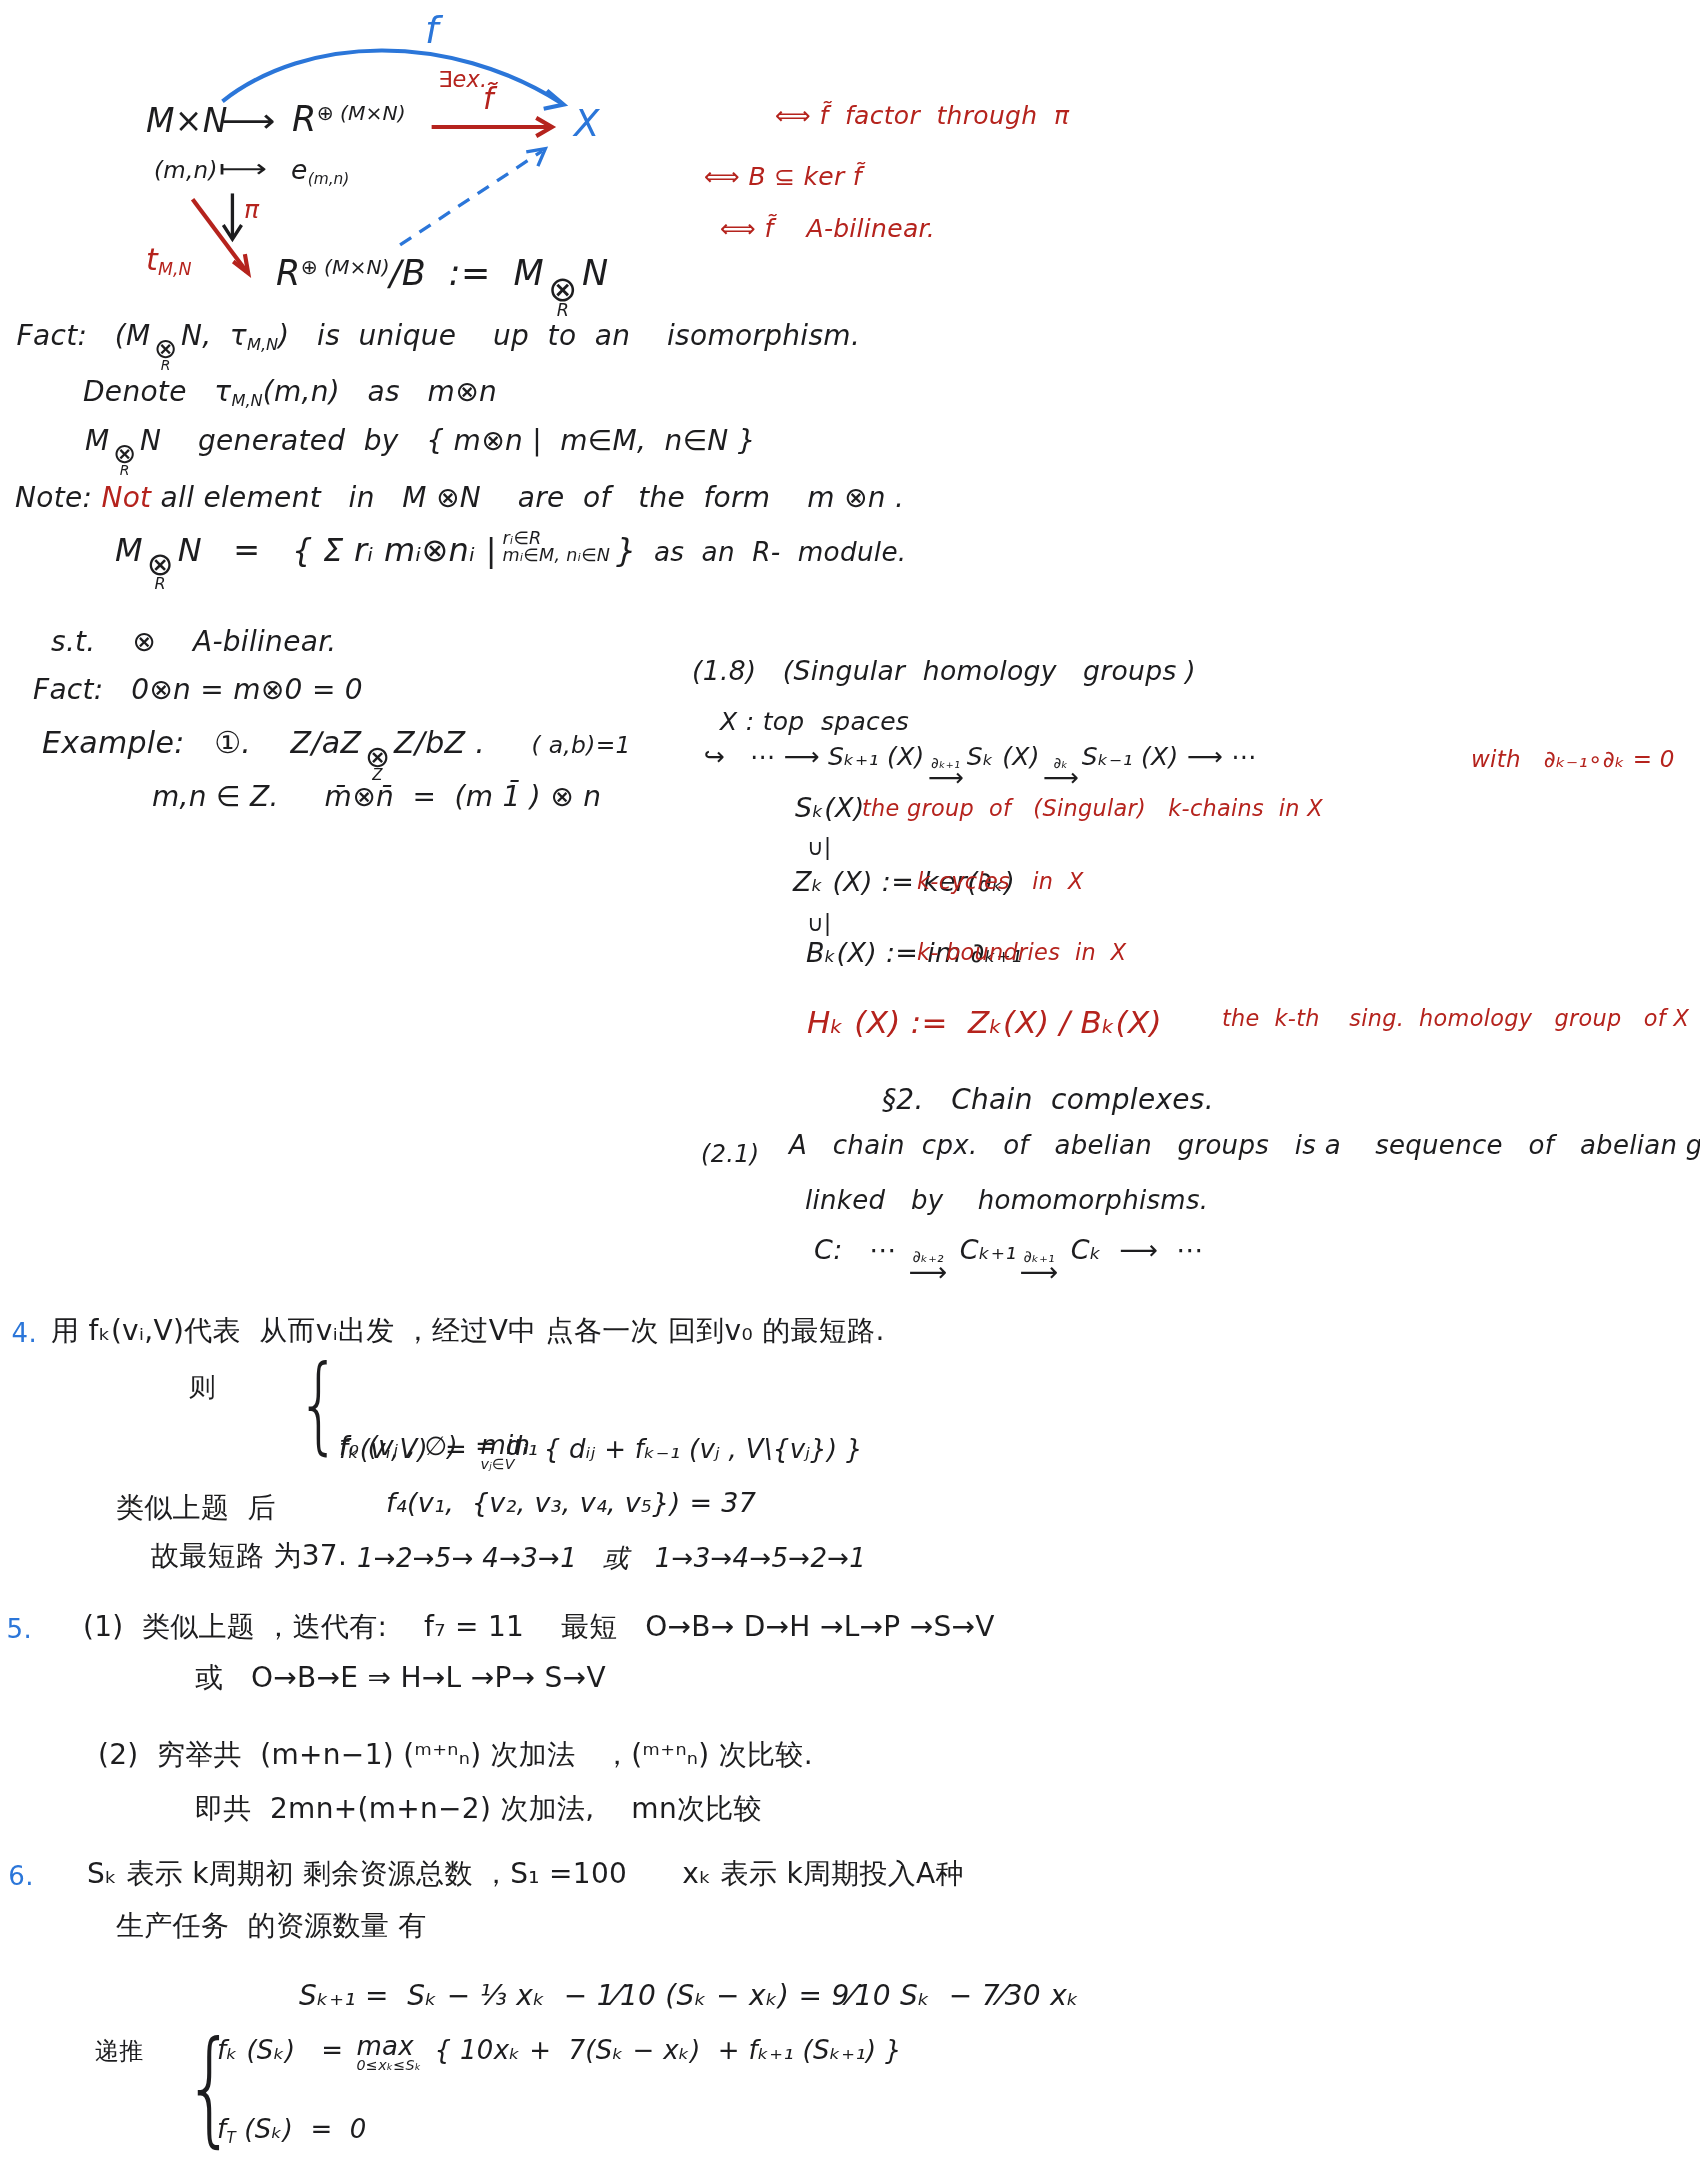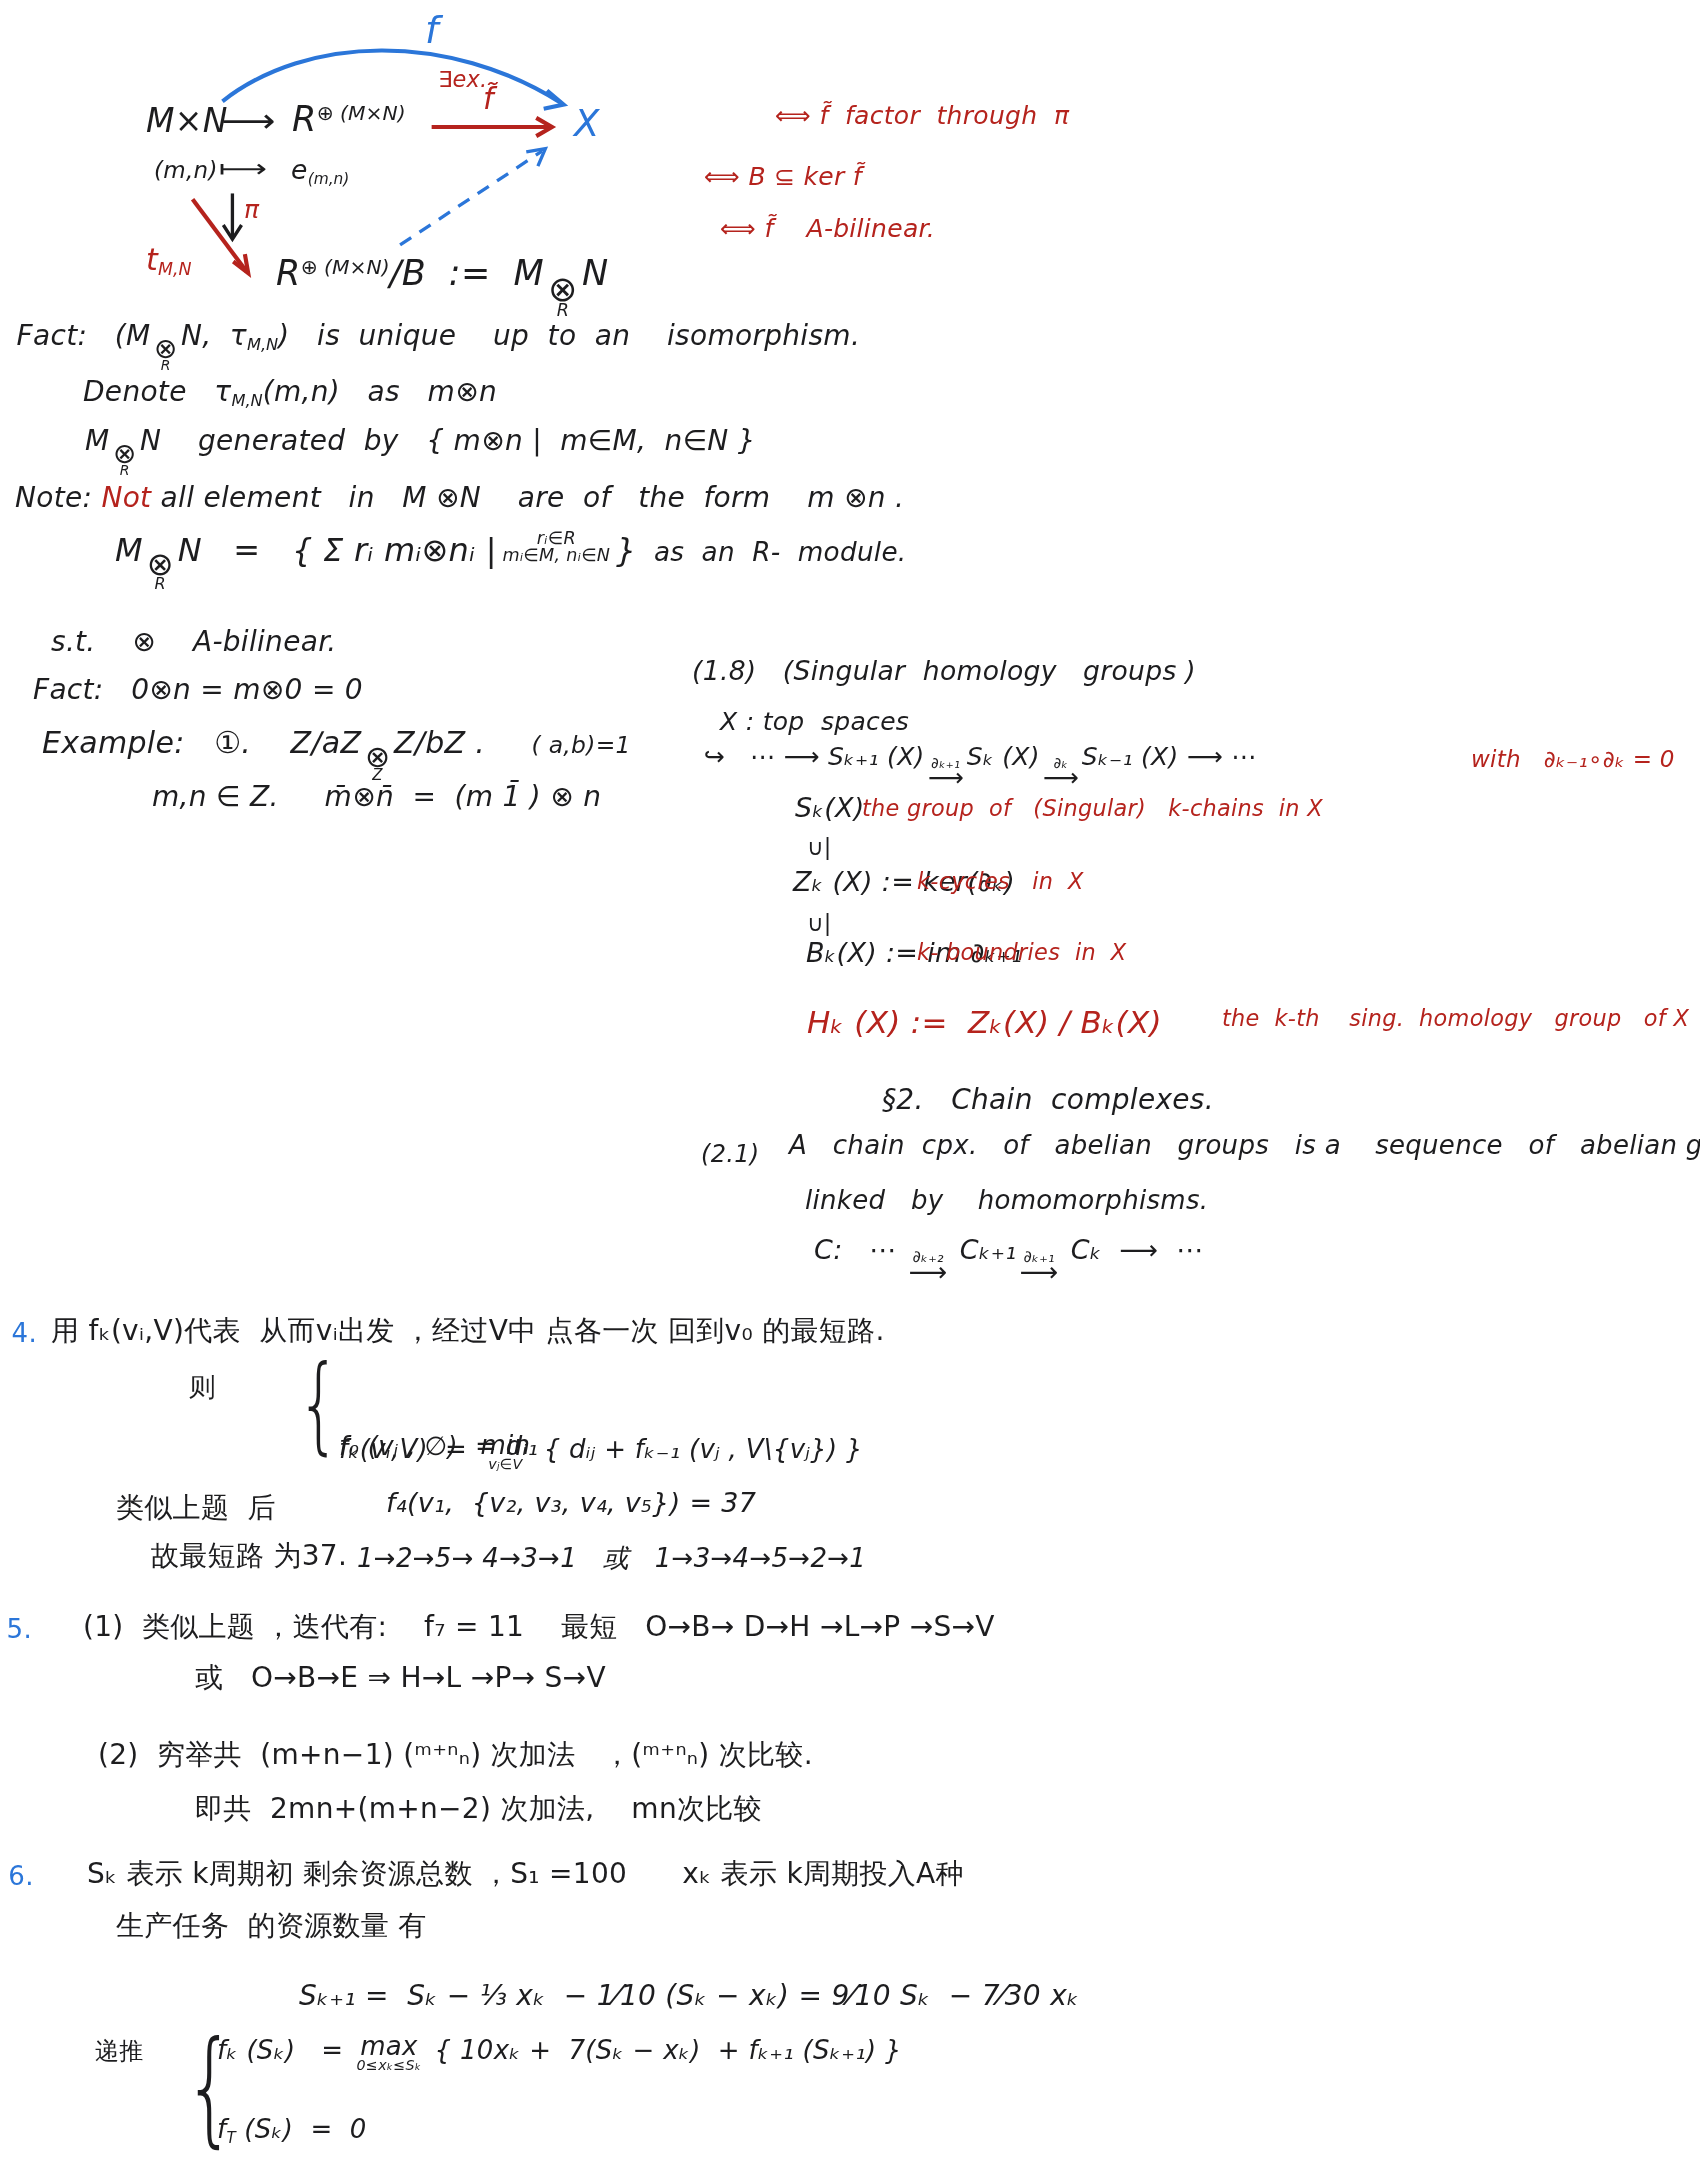--- a/index.html
+++ b/index.html
@@ -13,21 +13,21 @@
   .blue{color:#2b76d9}
   sup{font-size:.58em;vertical-align:.55em;letter-spacing:0}
   sub{font-size:.58em;vertical-align:-.3em;letter-spacing:0}
   
   .stk{display:inline-flex;flex-direction:column;align-items:center;line-height:.8;vertical-align:-.45em;margin:0 .12em}
   .stk .b{font-size:.5em}
   
   .arrlbl{display:inline-flex;flex-direction:column;align-items:center;line-height:.85;vertical-align:-.1em;margin:0 .12em}
   .arrlbl .l{font-size:.6em;margin-bottom:-2.5px}
   
-  .lim{display:inline-flex;flex-direction:column;align-items:center;line-height:.95;vertical-align:top;margin:0 .18em}
+  .lim{display:inline-flex;flex-direction:column;align-items:flex-start;line-height:.95;vertical-align:top;margin:0 .18em}
   .lim .u{font-size:.55em}
   .brace{position:absolute;font-weight:100;line-height:1;transform:scaleX(.65);transform-origin:left center;letter-spacing:0}
   svg{position:absolute;pointer-events:none}
 </style>
 </head>
 <body>
 
 <svg style="left:0;top:0" width="1700" height="357" viewBox="0 0 2048 430">
 
   <path d="M268,122 C370,42 540,38 676,124" fill="none" stroke="#2b76d9" stroke-width="5"></path>

